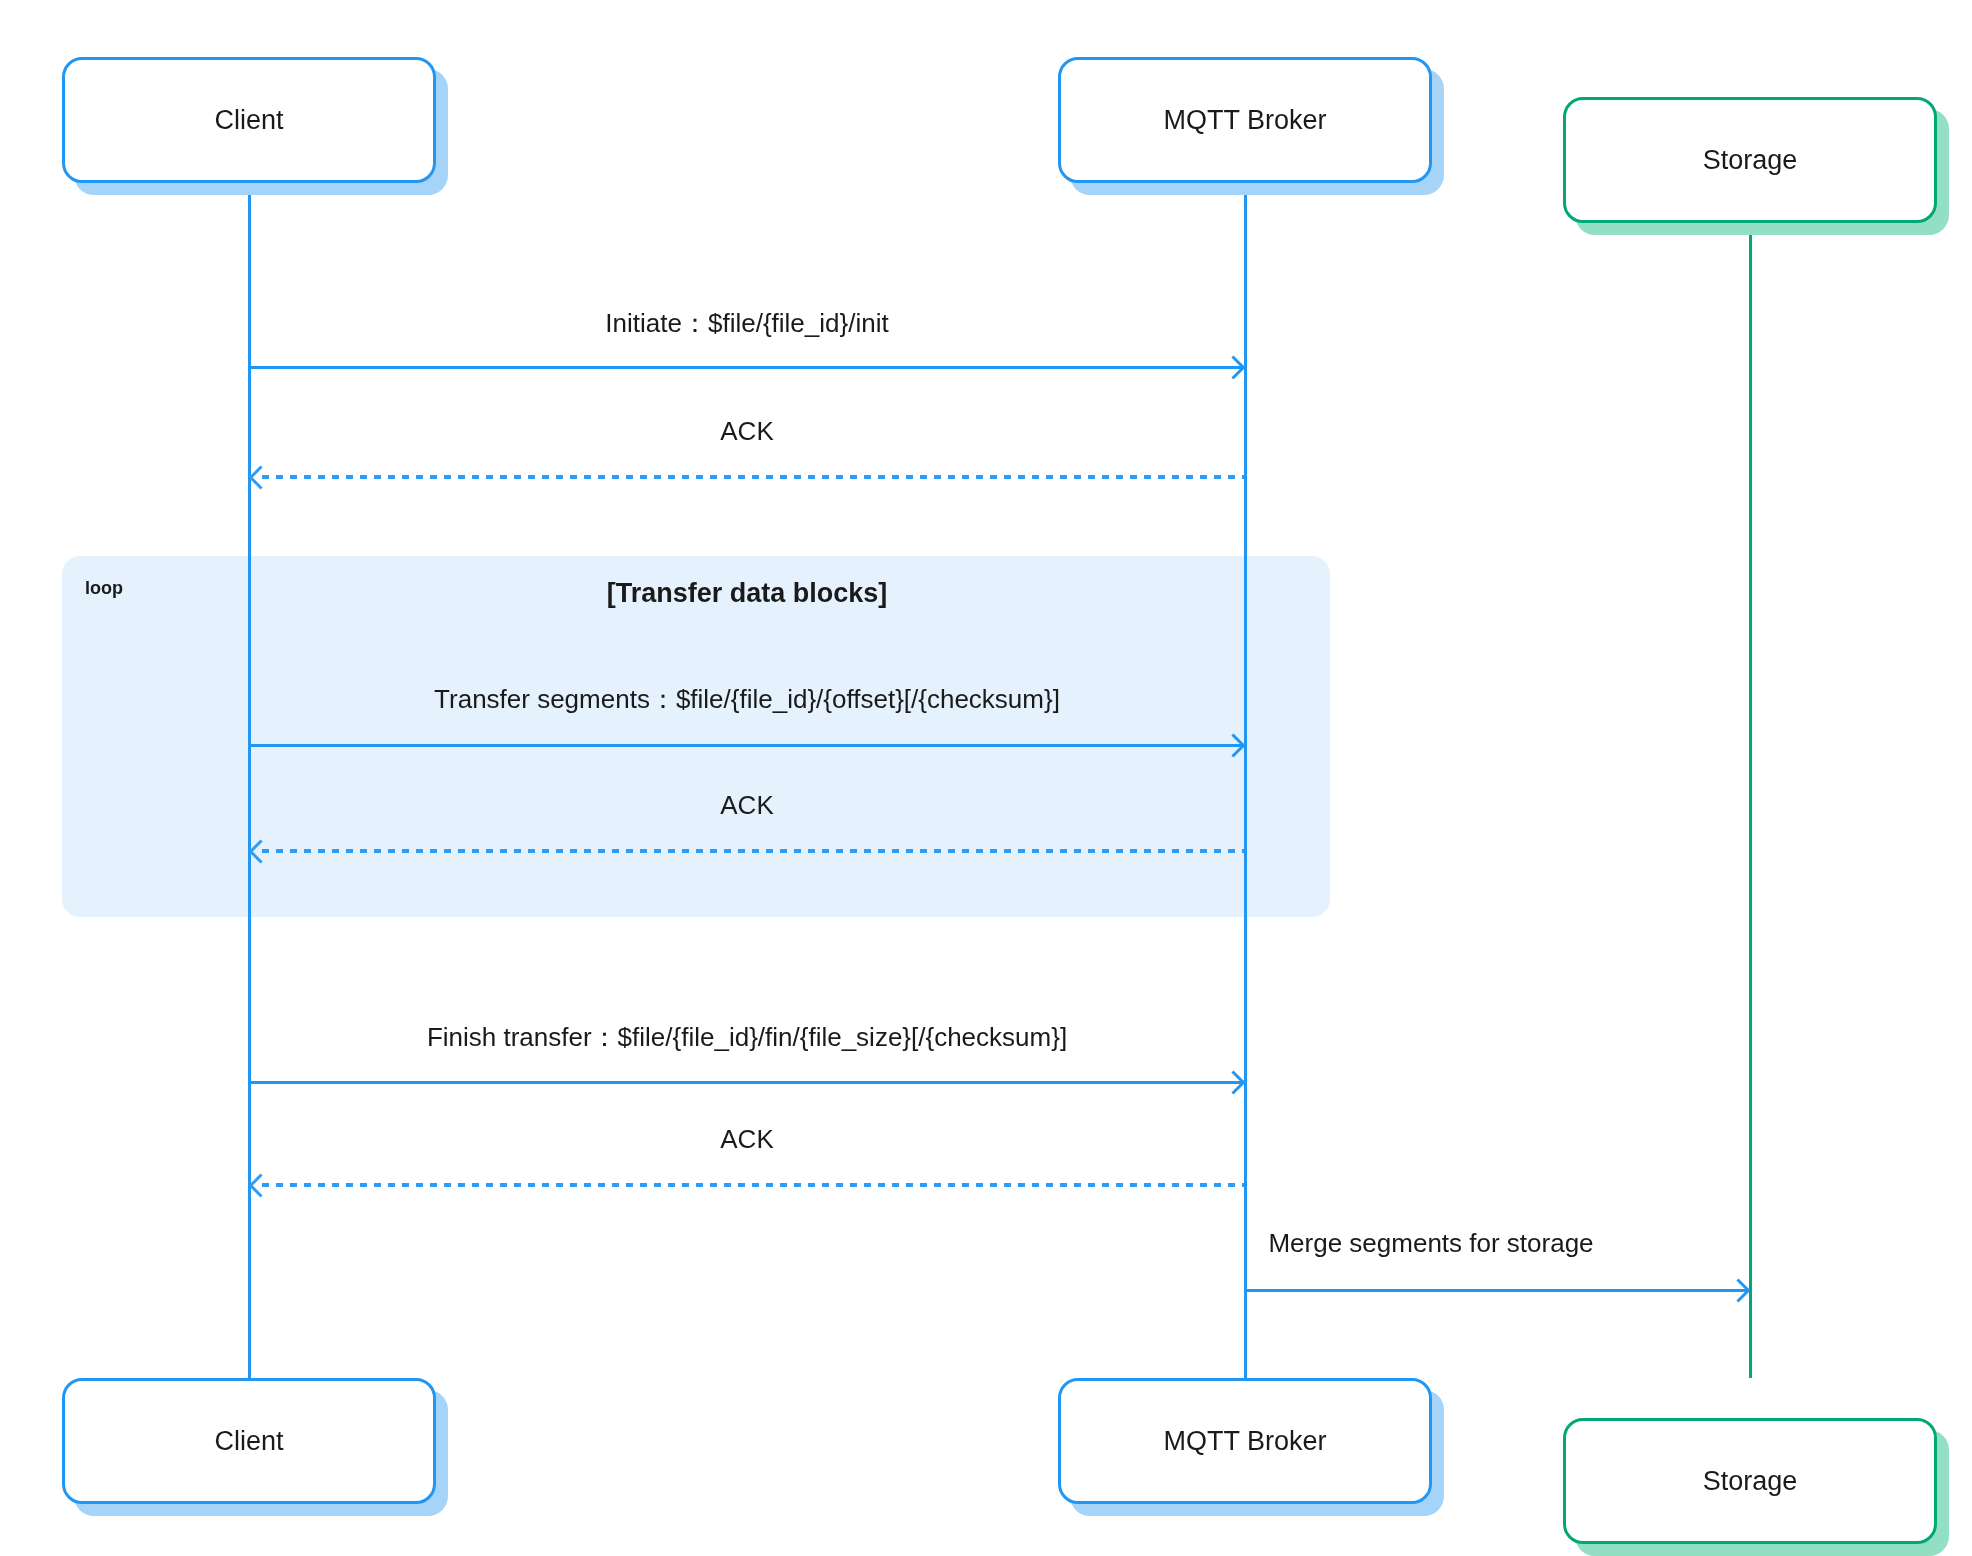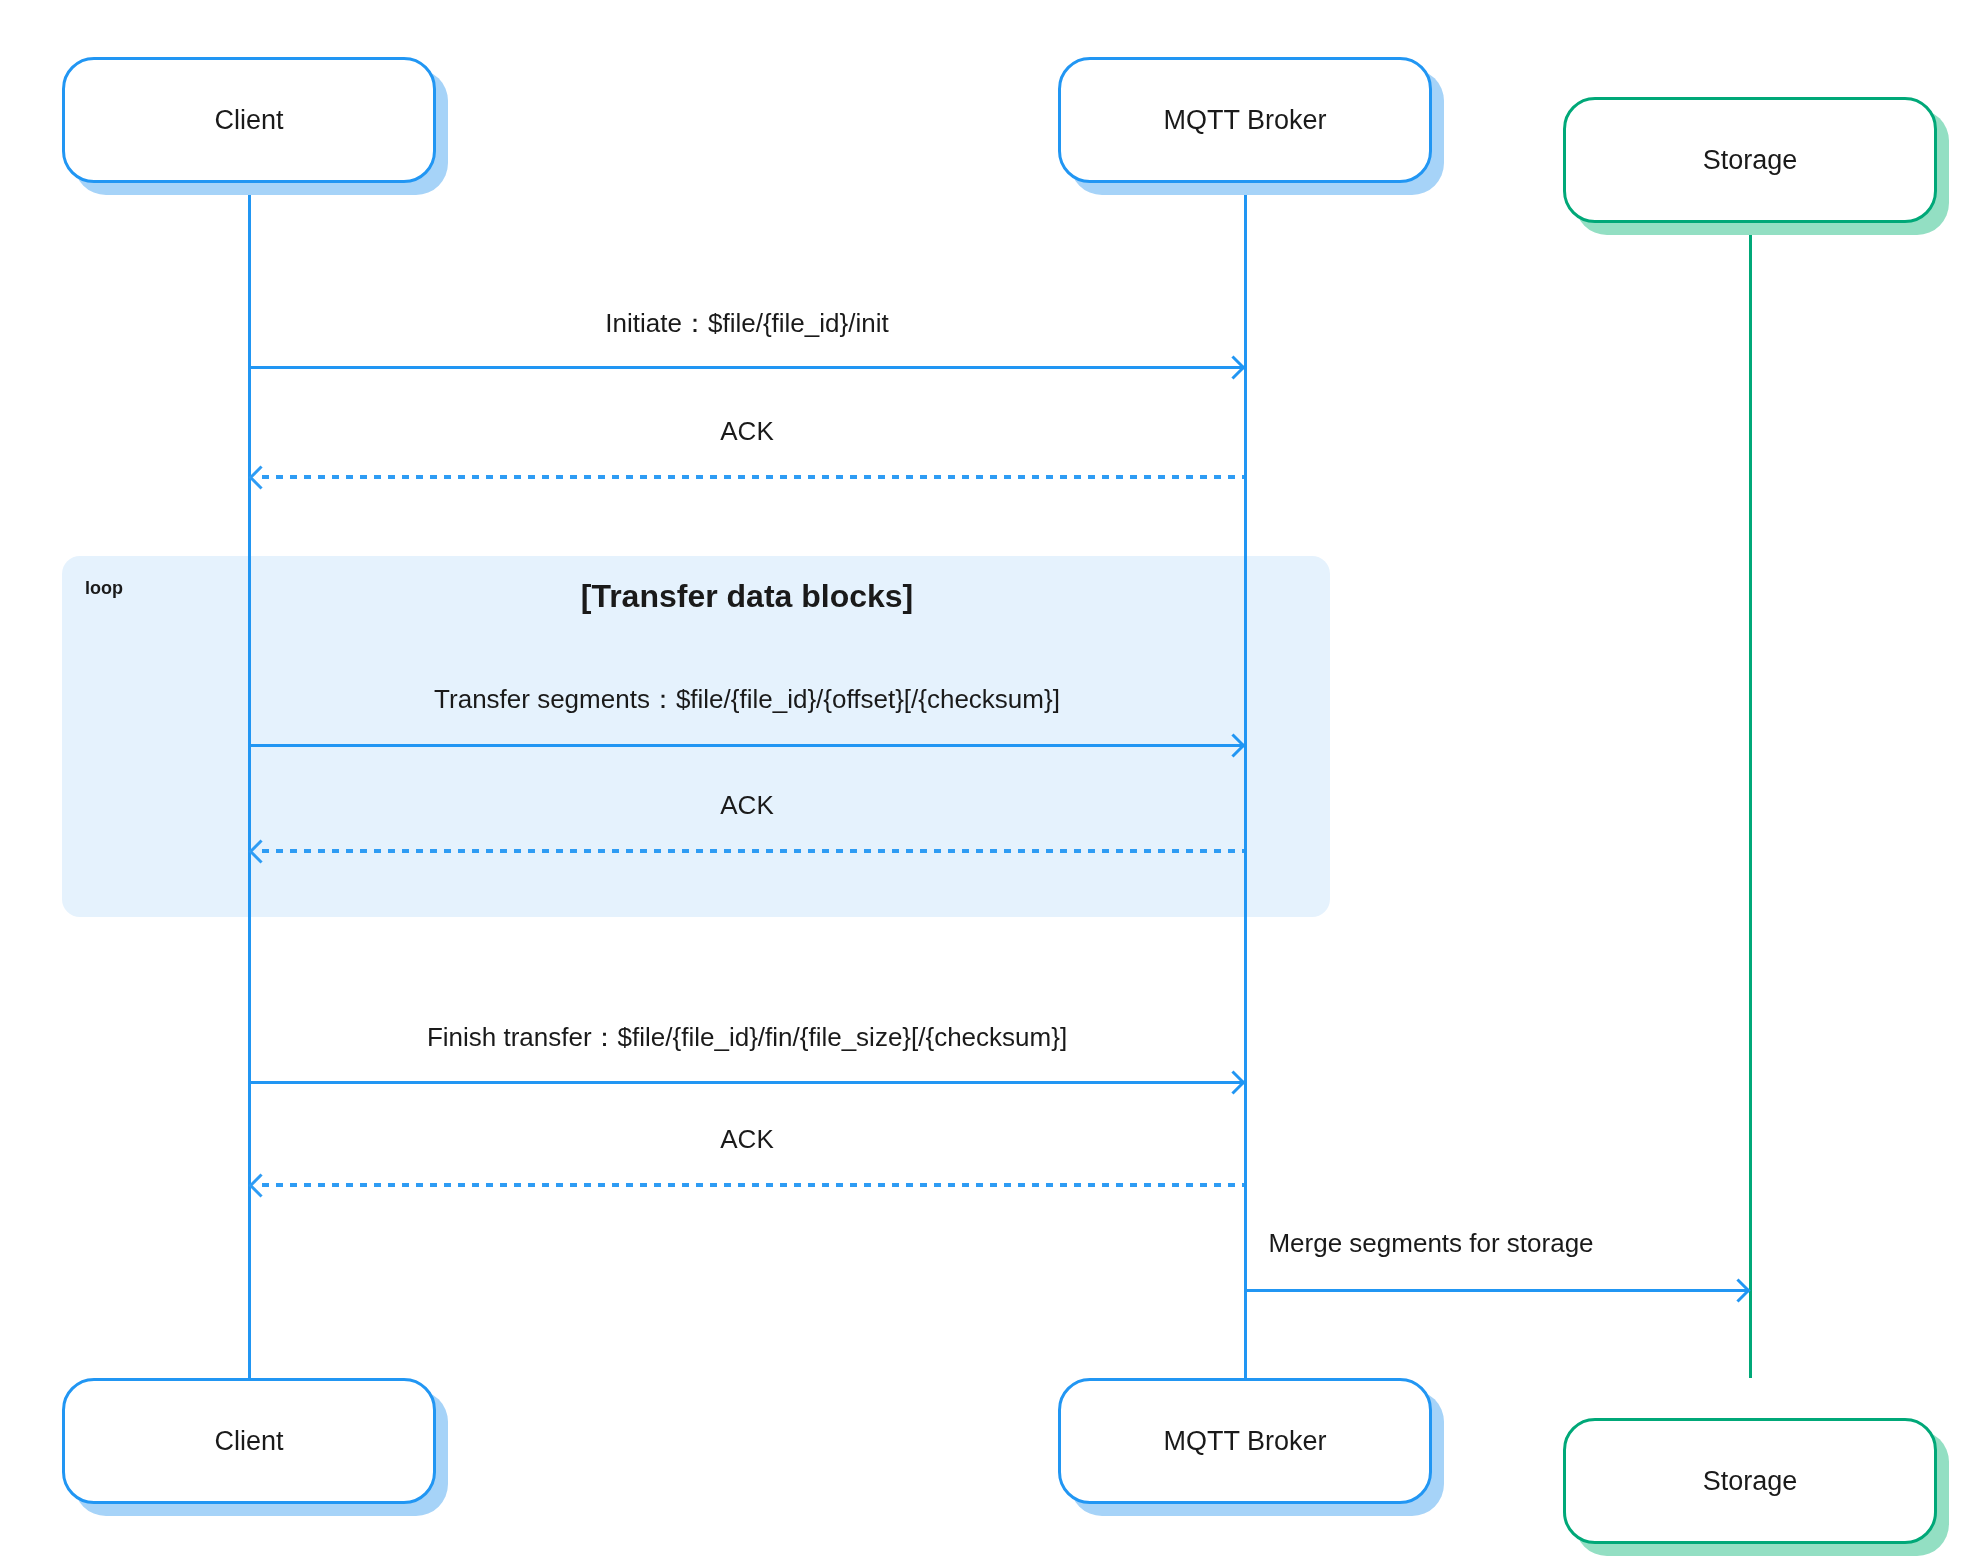--- a/index.html
+++ b/index.html
@@ -11,21 +11,21 @@
     color:#1a1a1a;
     overflow:hidden;
   }
 
   
   .participant {
     position:absolute;
     width:374px; height:126px;
     box-sizing:border-box;
     background:#ffffff;
-    border-radius:32px;
+    border-radius:20px;
     display:flex; align-items:center; justify-content:center;
     font-size:27px;
     color:#1a1a1a;
     z-index:3;
   }
   .p-blue  { border:3px solid #2196f3; box-shadow:12px 12px 0 #a6d3f8; }
   .p-green { border:3px solid #00a878; box-shadow:12px 12px 0 #93dfc3;margin-top:40px; }
 
   
   .lifeline { position:absolute; width:3px; top:183px; height:1195px; z-index:1; }
@@ -40,21 +40,21 @@
     border-radius:18px;
     z-index:0;
   }
   .loop-keyword {
     position:absolute; left:85px; top:578px;
     font-size:18px; font-weight:bold; white-space:nowrap; z-index:2;
   }
   .loop-condition {
     position:absolute; left:747px; top:578px;
     transform:translateX(-50%);
-    font-size:32px; font-weight:bold; white-space:nowrap; z-index:2;
+    font-size:27px; font-weight:bold; white-space:nowrap; z-index:2;
   }
 
   
   .msg-label {
     position:absolute;
     transform:translateX(-50%);
     font-size:26px; color:#1a1a1a;
     white-space:nowrap; z-index:2;text-align:right;
   }
   .msg-line { position:absolute; height:3px; background:#2196f3; z-index:2; }

